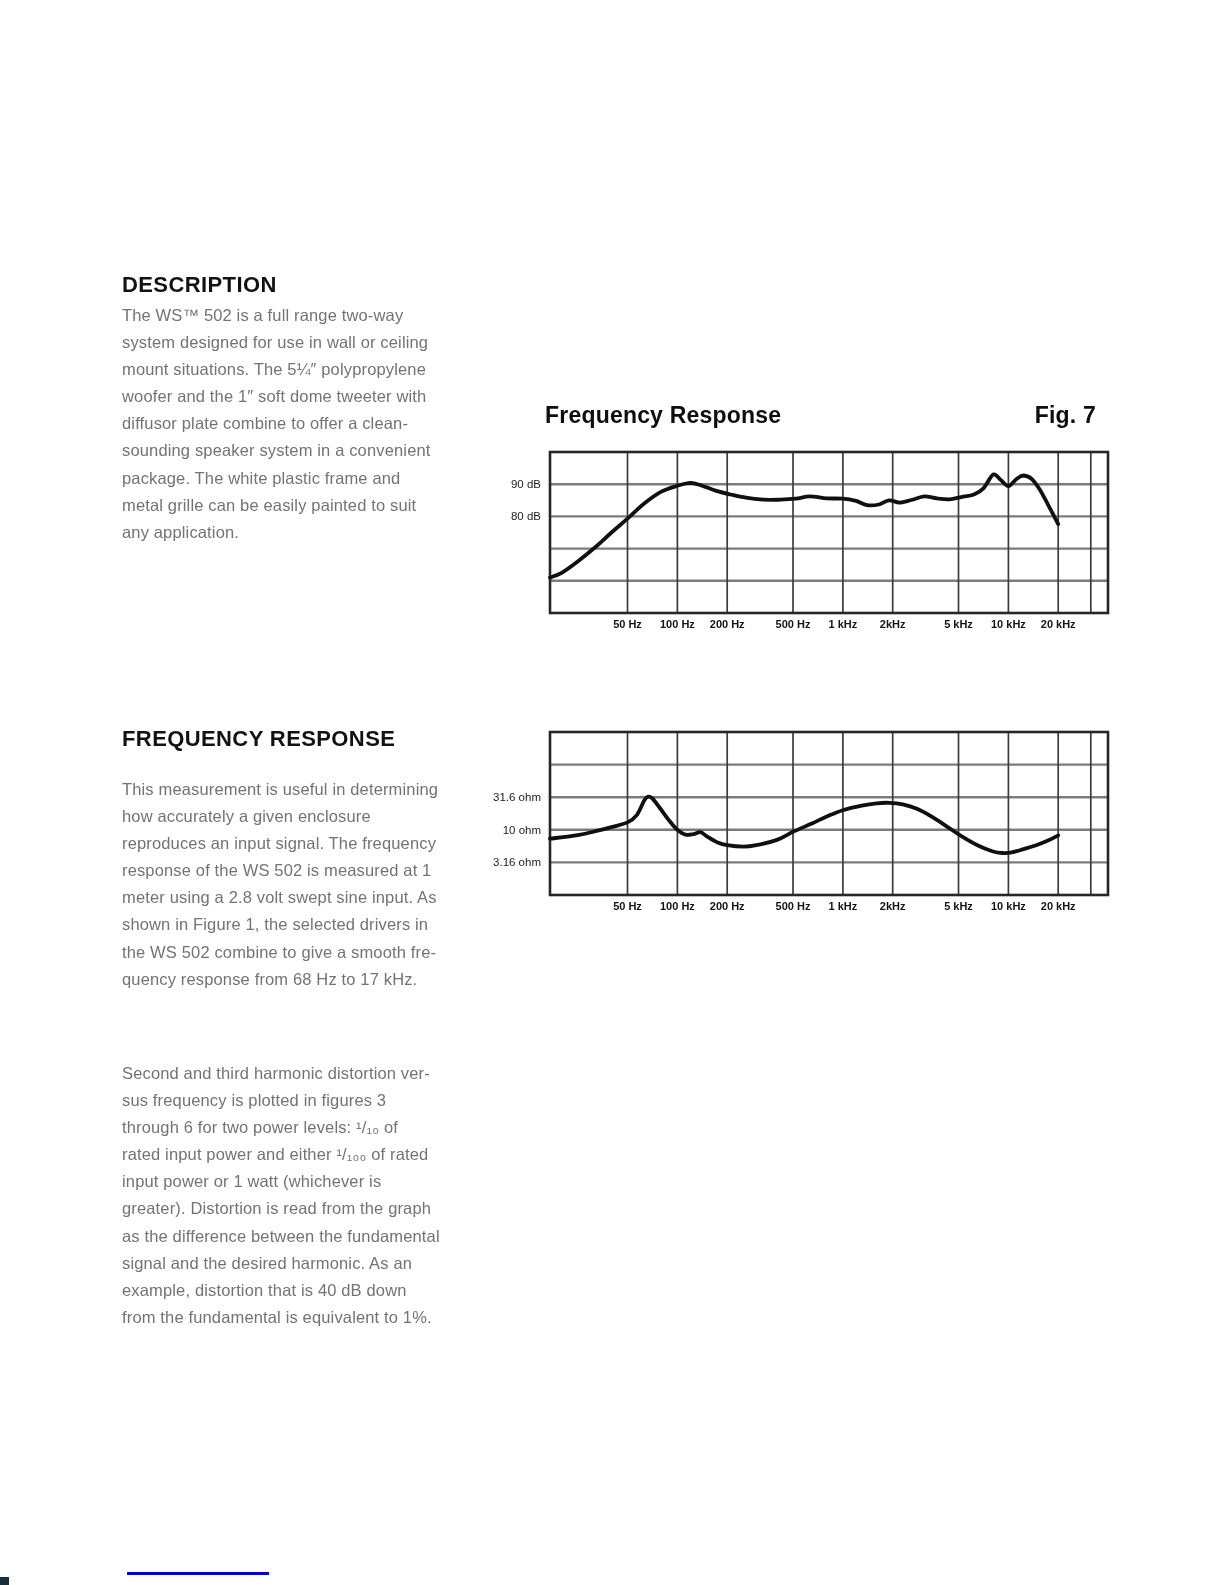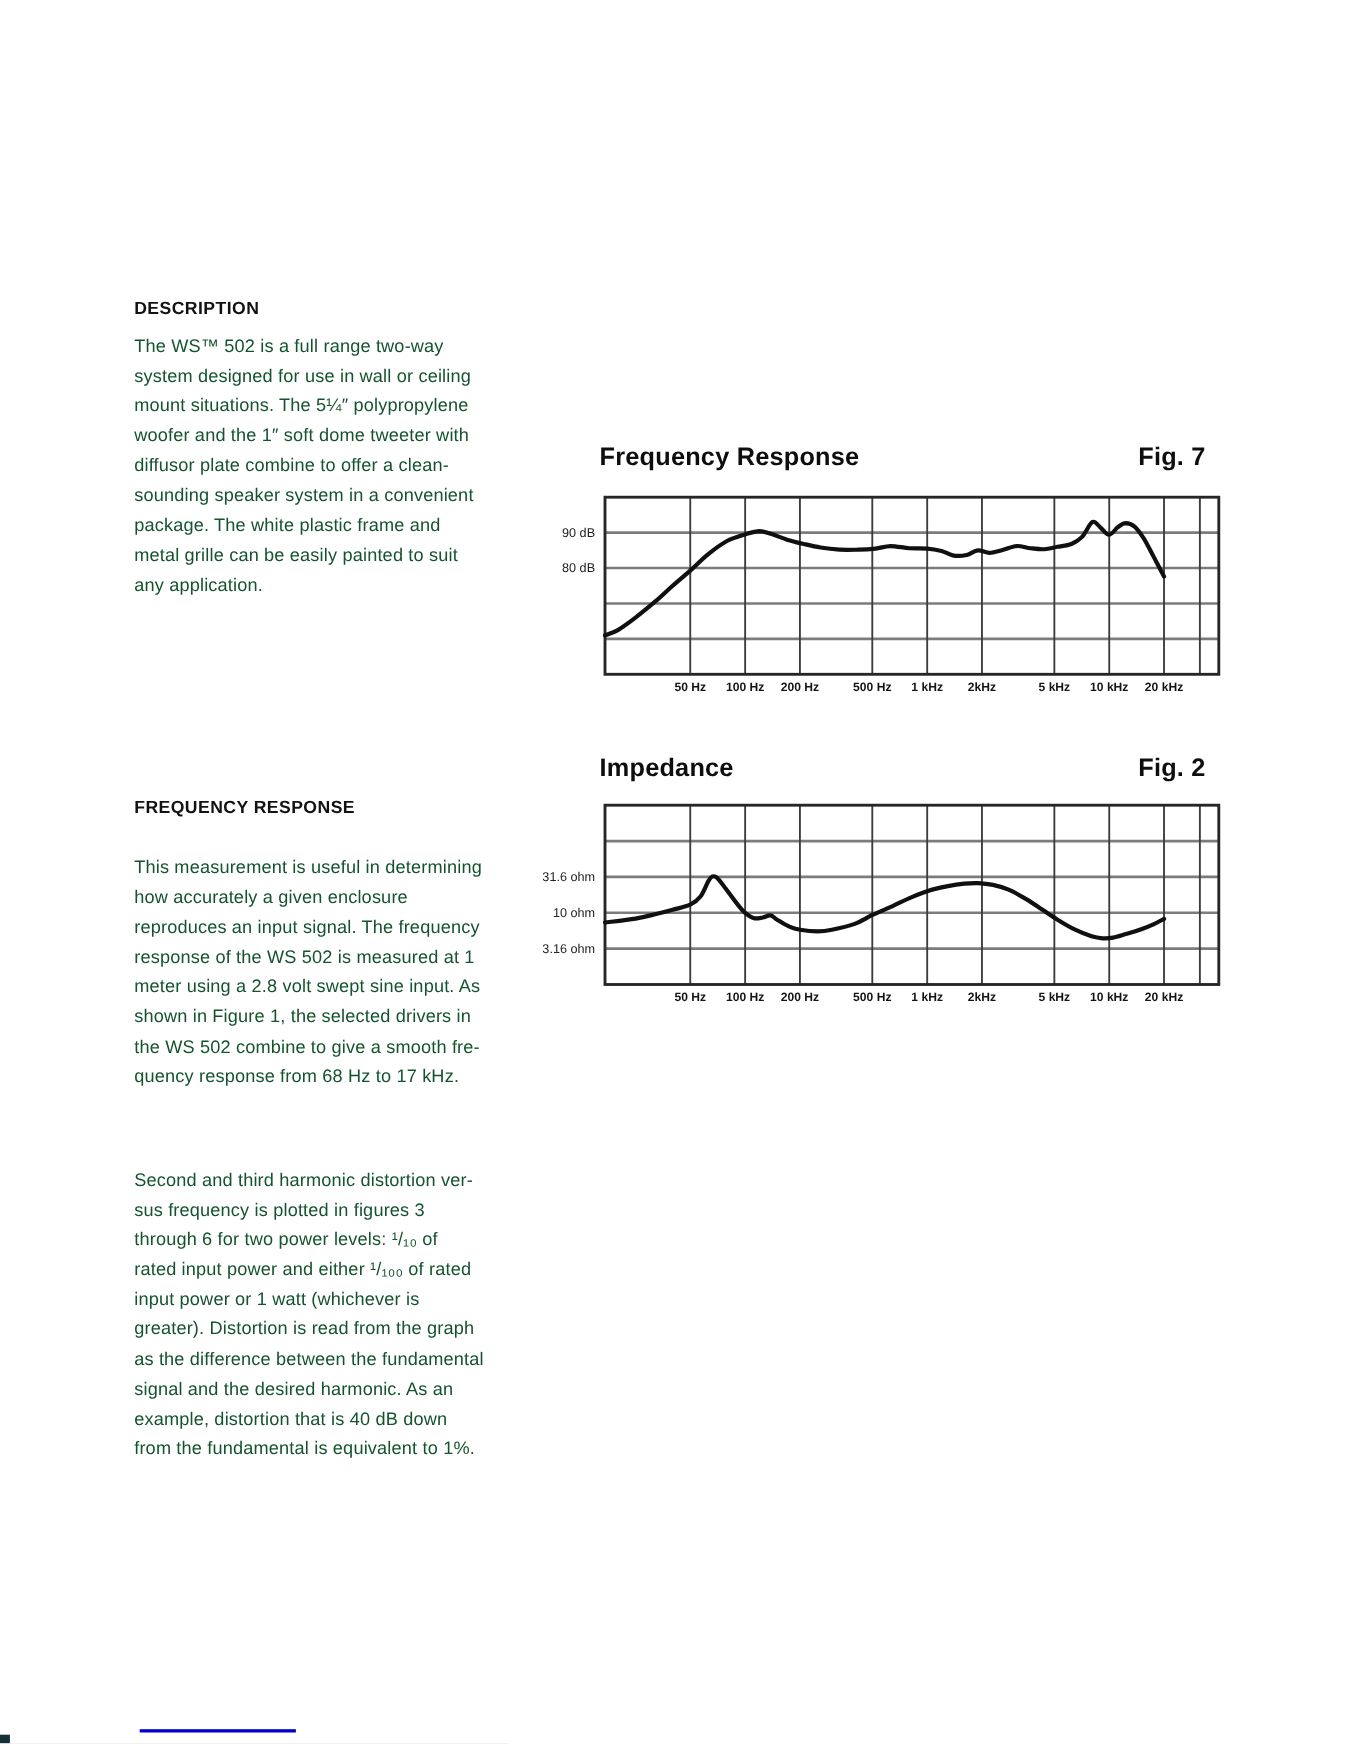--- a/index.html
+++ b/index.html
@@ -3,26 +3,26 @@
 <meta charset="utf-8">
 <style>
   html,body{margin:0;padding:0;background:#e8e8e8;}
   .page{
     position:relative;width:1225px;height:1585px;background:#ffffff;
     margin:0 auto;overflow:hidden;
     font-family:"Liberation Sans", sans-serif;color:#2e2e2e;
   }
   .abs{position:absolute;}
   .heading{
-    left:122px;width:360px;font-size:16px;font-weight:bold;color:#121212;
+    left:122px;width:360px;font-size:22px;font-weight:bold;color:#121212;
     letter-spacing:.4px;white-space:nowrap;
   }
   .body-par{
     left:122px;width:352px;font-size:16.5px;line-height:27.1px;
-    white-space:pre-line;color:#14532d;letter-spacing:.15px;
+    white-space:pre-line;color:#737373;letter-spacing:.15px;
   }
   .fig-title-row{
     left:545px;width:551px;display:flex;justify-content:space-between;
     font-size:23px;font-weight:bold;color:#0e0e0e;letter-spacing:.2px;
   }
   svg.chart{position:absolute;left:480px;width:645px;height:200px;overflow:visible;}
   svg .gh{stroke:#7c7c7c;stroke-width:2.4;}
   svg .gv{stroke:#3c3c3c;stroke-width:1.7;}
   svg .bd{fill:none;stroke:#262626;stroke-width:2.6;}
   svg .cv{fill:none;stroke:#101010;stroke-width:3.8;stroke-linecap:round;stroke-linejoin:round;}
@@ -96,24 +96,20 @@
       <text x="528.4" y="190" class="tx">10 kHz</text>
       <line x1="578.2" y1="14" x2="578.2" y2="175" class="gv"></line>
       <text x="578.2" y="190" class="tx">20 kHz</text>
       <line x1="610.8" y1="14" x2="610.8" y2="175" class="gv"></line>
       <rect x="70" y="14" width="558" height="161" class="bd"></rect>
       <text x="61" y="50.2" class="ty">90 dB</text>
       <text x="61" y="82.4" class="ty">80 dB</text>
       <path d="M70.0,139.6C71.9,138.8 77.1,137.4 81.7,134.8C86.3,132.1 92.1,127.8 97.7,123.5C103.3,119.2 109.8,113.8 115.5,109.0C121.1,104.2 126.2,99.2 131.5,94.5C136.8,89.8 142.1,85.5 147.5,80.7C153.0,75.8 158.5,70.0 164.2,65.5C169.8,61.0 175.8,56.6 181.3,53.6C186.9,50.7 192.5,49.3 197.4,47.8C202.2,46.4 206.4,45.0 210.5,44.9C214.5,44.9 217.4,46.2 221.5,47.5C225.7,48.8 230.6,51.1 235.5,52.6C240.4,54.1 245.6,55.3 250.7,56.5C255.8,57.7 260.6,58.9 266.0,59.7C271.5,60.6 277.4,61.3 283.2,61.7C288.9,62.0 295.1,61.8 300.5,61.7C306.0,61.5 311.0,61.2 315.9,60.7C320.7,60.2 324.5,58.5 329.7,58.4C334.8,58.4 341.3,60.0 346.8,60.4C352.4,60.7 358.0,60.3 362.9,60.7C367.7,61.1 371.9,61.9 376.0,62.9C380.0,64.0 383.2,66.5 387.0,67.1C390.9,67.7 395.2,67.3 398.9,66.5C402.5,65.7 405.5,62.6 409.0,62.3C412.4,62.0 415.8,64.6 419.5,64.6C423.3,64.5 427.4,63.0 431.5,62.0C435.6,61.0 440.0,58.7 444.2,58.4C448.4,58.2 452.7,59.9 456.9,60.4C461.1,60.9 465.3,61.5 469.4,61.3C473.4,61.1 477.2,59.9 481.4,59.1C485.5,58.3 490.3,58.0 494.0,56.5C497.7,55.0 500.5,53.4 503.7,50.1C506.9,46.7 510.4,37.9 513.2,36.5C516.1,35.2 518.3,40.1 520.8,42.0C523.3,43.9 525.7,48.3 528.4,48.1C531.0,48.0 534.0,42.8 536.5,41.0C539.0,39.3 540.7,37.6 543.2,37.5C545.7,37.5 548.7,38.4 551.5,40.7C554.3,43.1 557.0,47.2 559.9,51.7C562.7,56.2 565.5,62.0 568.6,67.8C571.6,73.5 576.6,83.1 578.2,86.1" class="cv"></path>
     </svg>
 
-  <div class="abs fig-title-row" style="top:684px">
-    <span>Impedance</span>
-    <span>Fig. 2</span>
-  </div>
   <svg class="chart" style="top:718px" viewBox="0 0 645 200">
       <line x1="70" y1="144.4" x2="628" y2="144.4" class="gh"></line>
       <line x1="70" y1="111.8" x2="628" y2="111.8" class="gh"></line>
       <line x1="70" y1="79.2" x2="628" y2="79.2" class="gh"></line>
       <line x1="70" y1="46.6" x2="628" y2="46.6" class="gh"></line>
       <line x1="147.5" y1="14" x2="147.5" y2="177" class="gv"></line>
       <text x="147.5" y="192" class="tx">50 Hz</text>
       <line x1="197.4" y1="14" x2="197.4" y2="177" class="gv"></line>
       <text x="197.4" y="192" class="tx">100 Hz</text>
       <line x1="247.2" y1="14" x2="247.2" y2="177" class="gv"></line>

